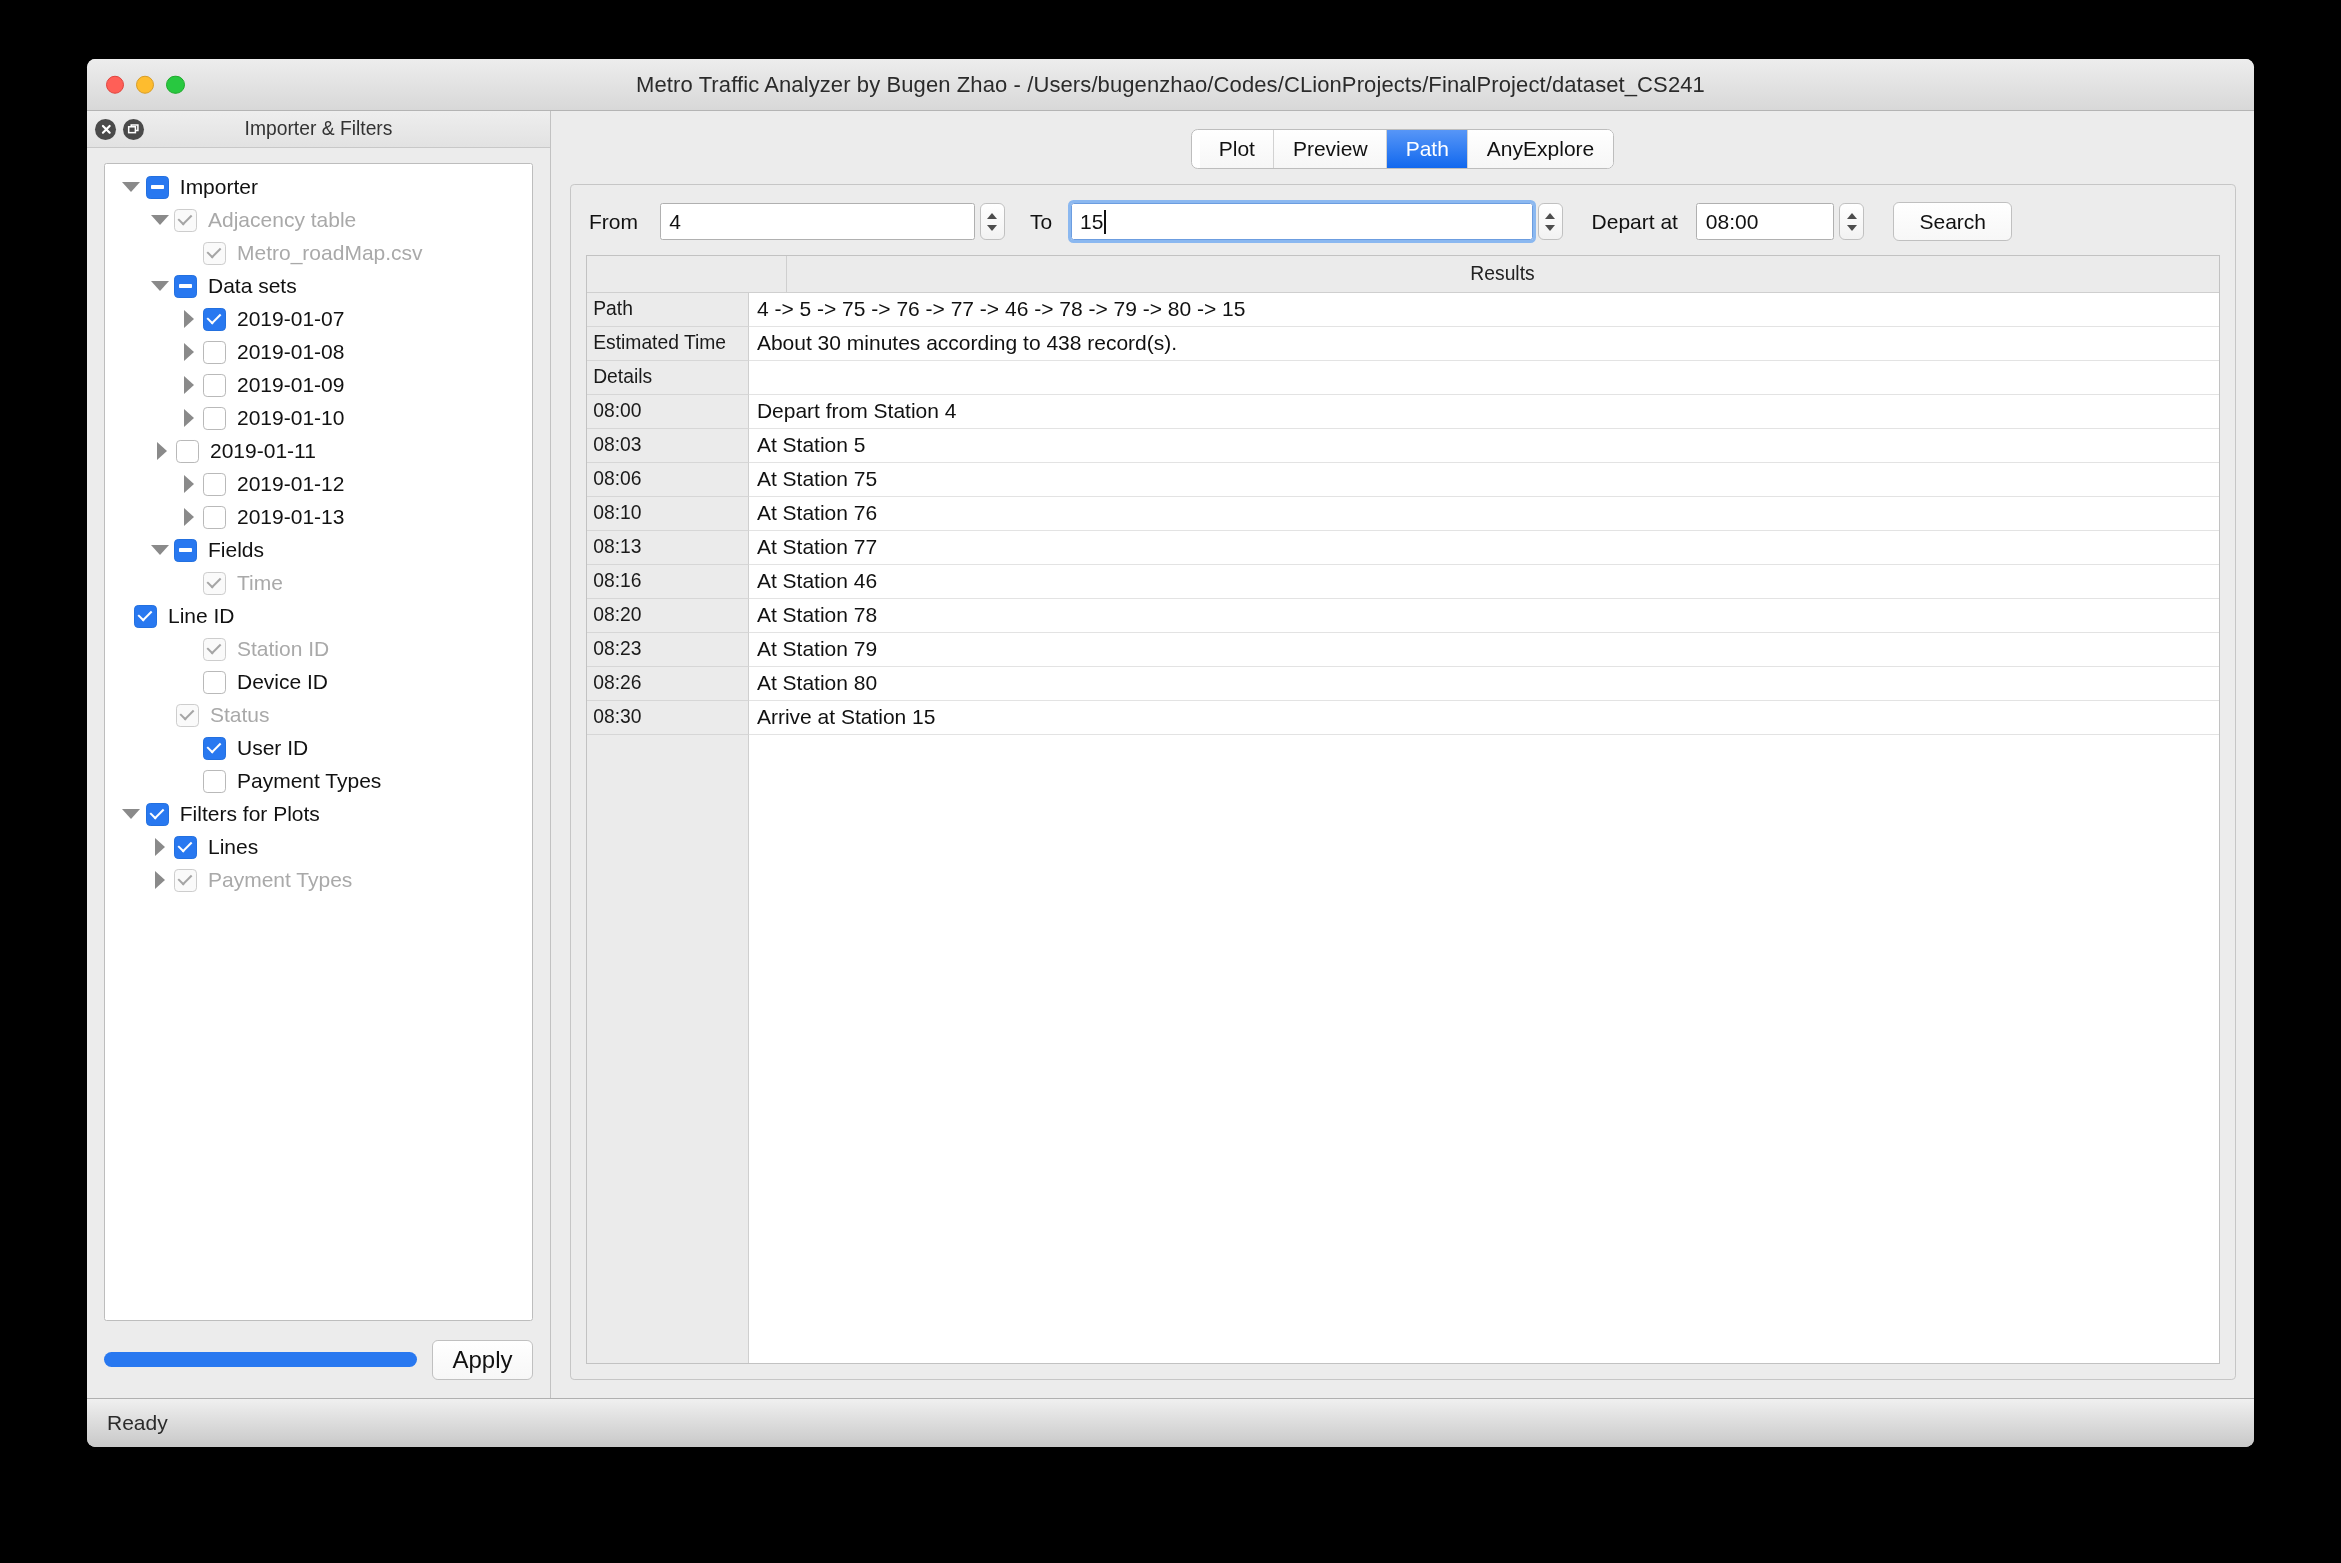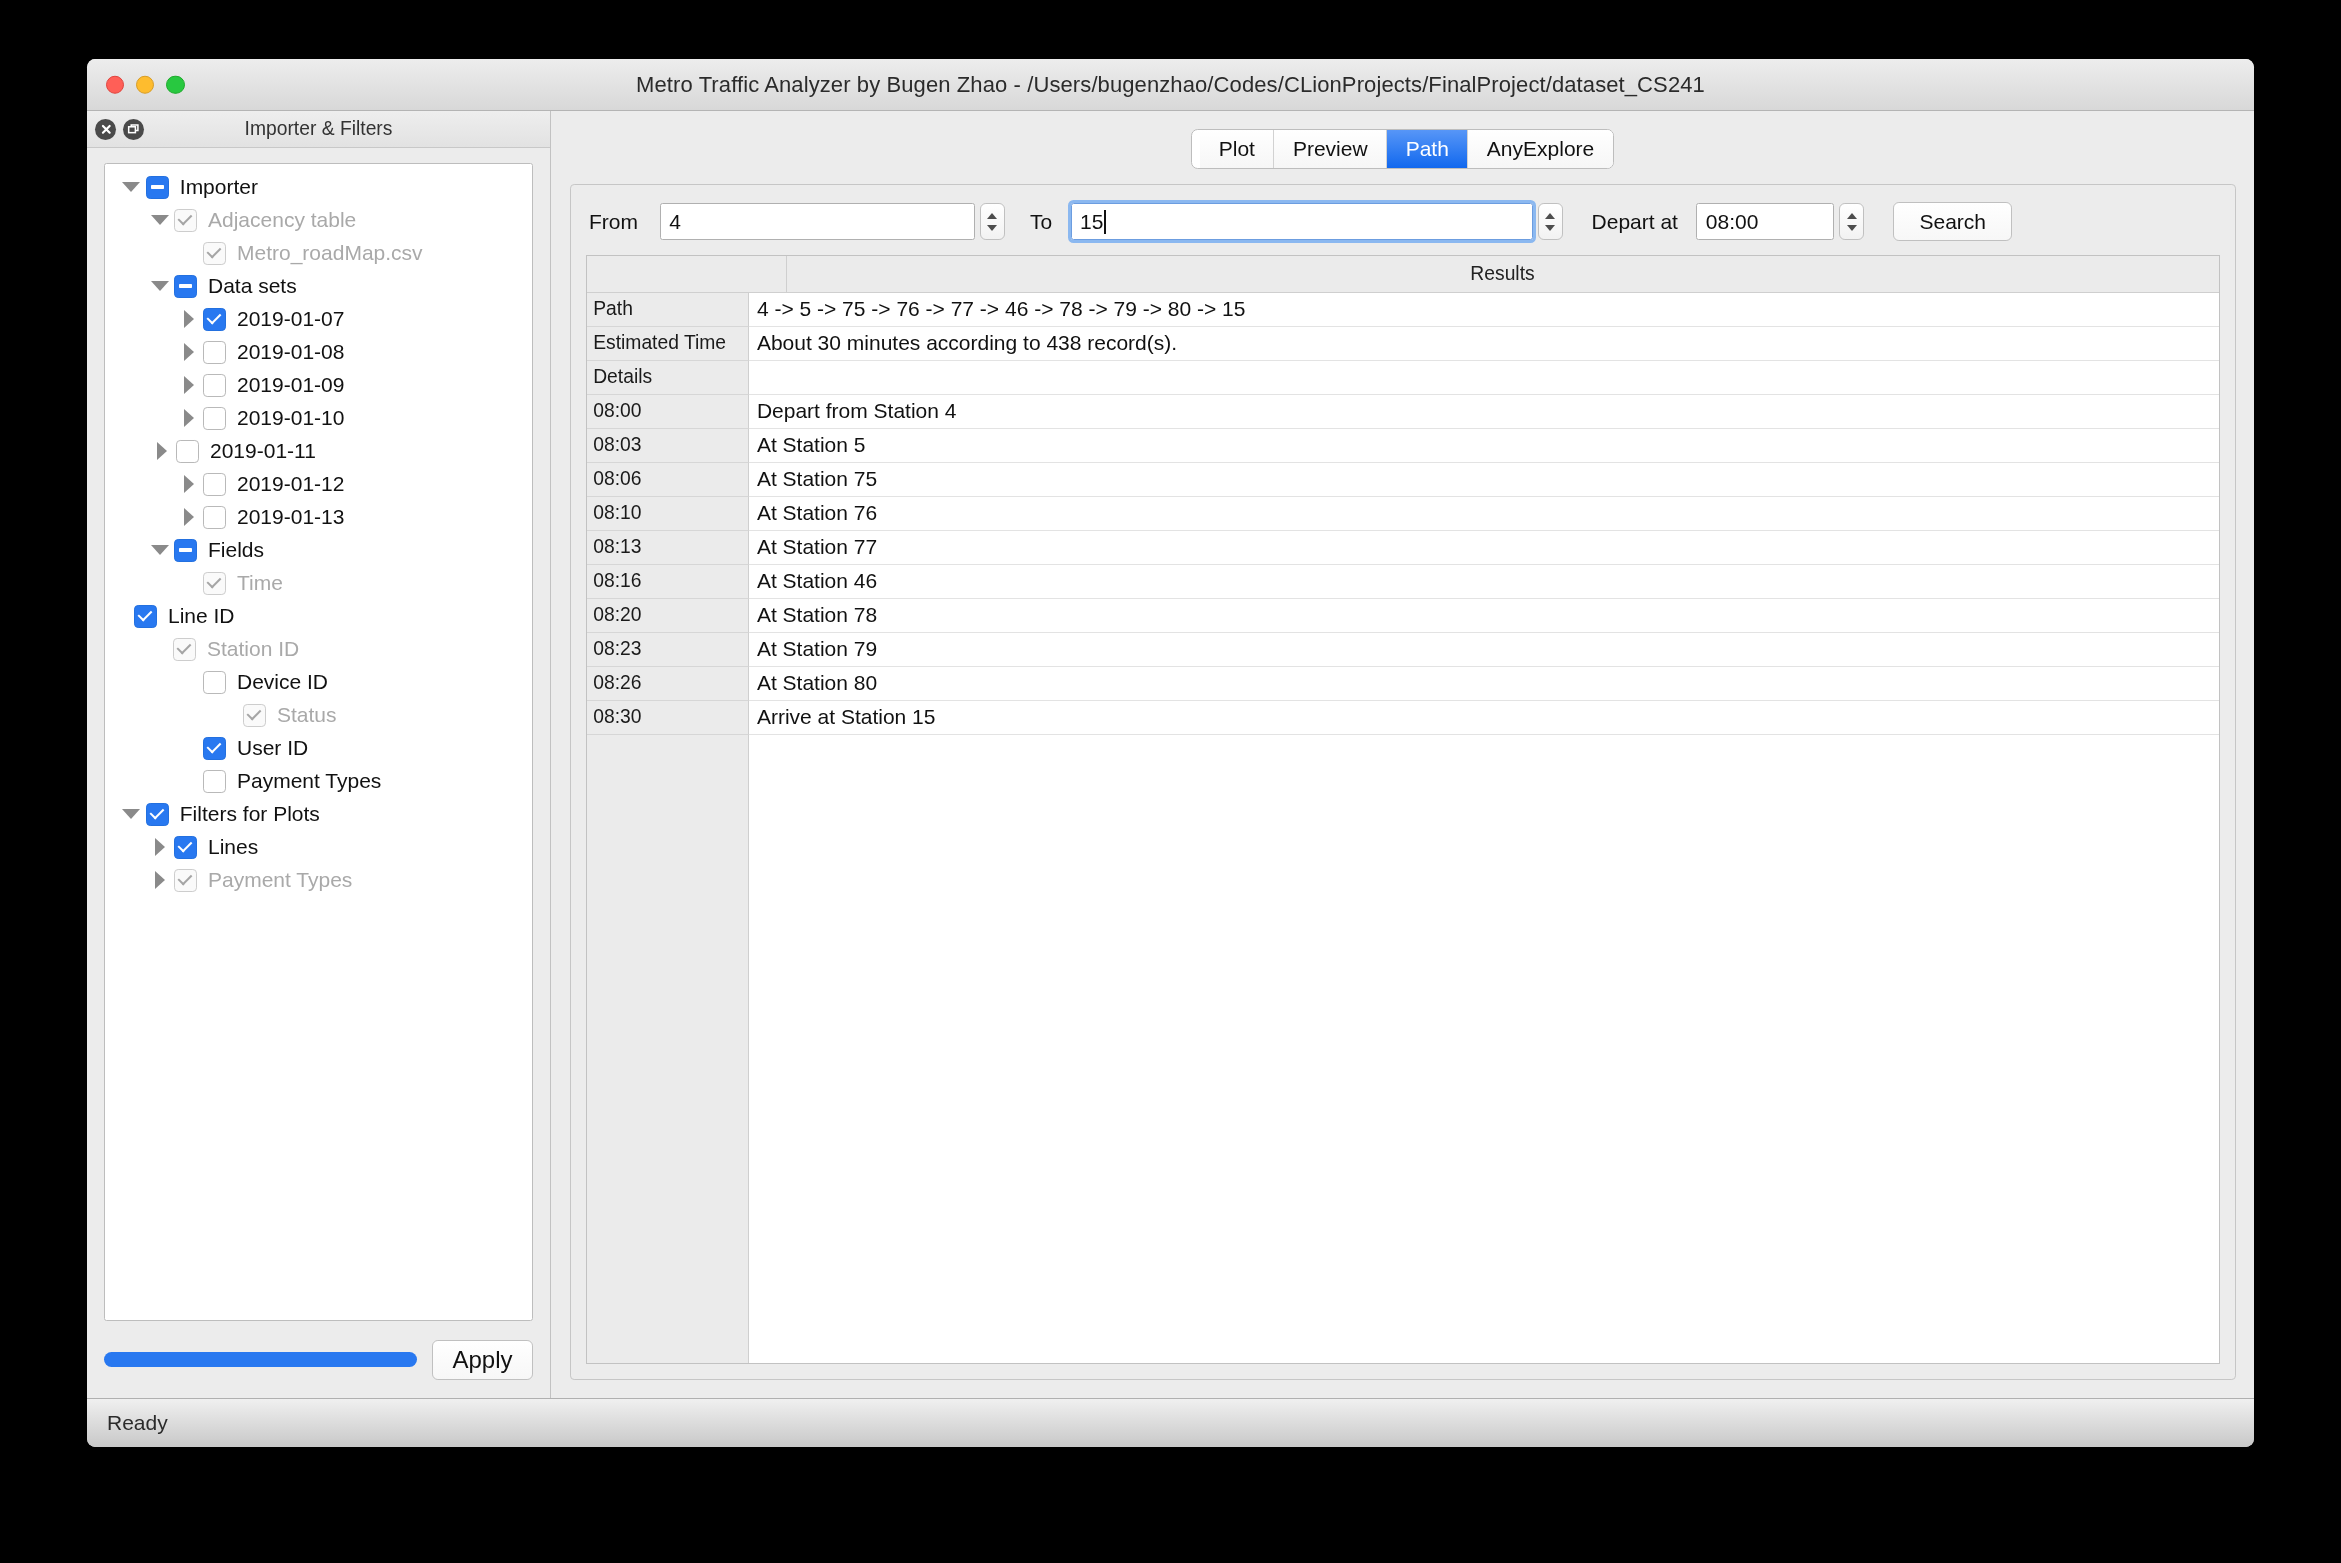--- a/index.html
+++ b/index.html
@@ -409,37 +409,37 @@
             </div>
             <div class="trow" style="">
               <div class="tri empty">
                 <div class="right"></div>
               </div>
               <div class="cbx on">
                 <div class="check"></div>
               </div>
               <div>Line ID</div>
             </div>
-            <div class="trow dim" style="padding-left: 39px; align-items: center;">
+            <div class="trow dim" style="padding-left: 69px; align-items: center;">
               <div class="tri empty">
                 <div class="right"></div>
               </div>
               <div class="cbx dimon">
                 <div class="check"></div>
               </div>
               <div>Station ID</div>
             </div>
             <div class="trow" style="padding-left: 69px;">
               <div class="tri empty">
                 <div class="right"></div>
               </div>
               <div class="cbx off"></div>
               <div>Device ID</div>
             </div>
-            <div class="trow dim" style="padding-left: 109px;">
+            <div class="trow dim" style="padding-left: 42px;">
               <div class="tri empty">
                 <div class="right"></div>
               </div>
               <div class="cbx dimon">
                 <div class="check"></div>
               </div>
               <div>Status</div>
             </div>
             <div class="trow" style="padding-left: 69px;">
               <div class="tri empty">

